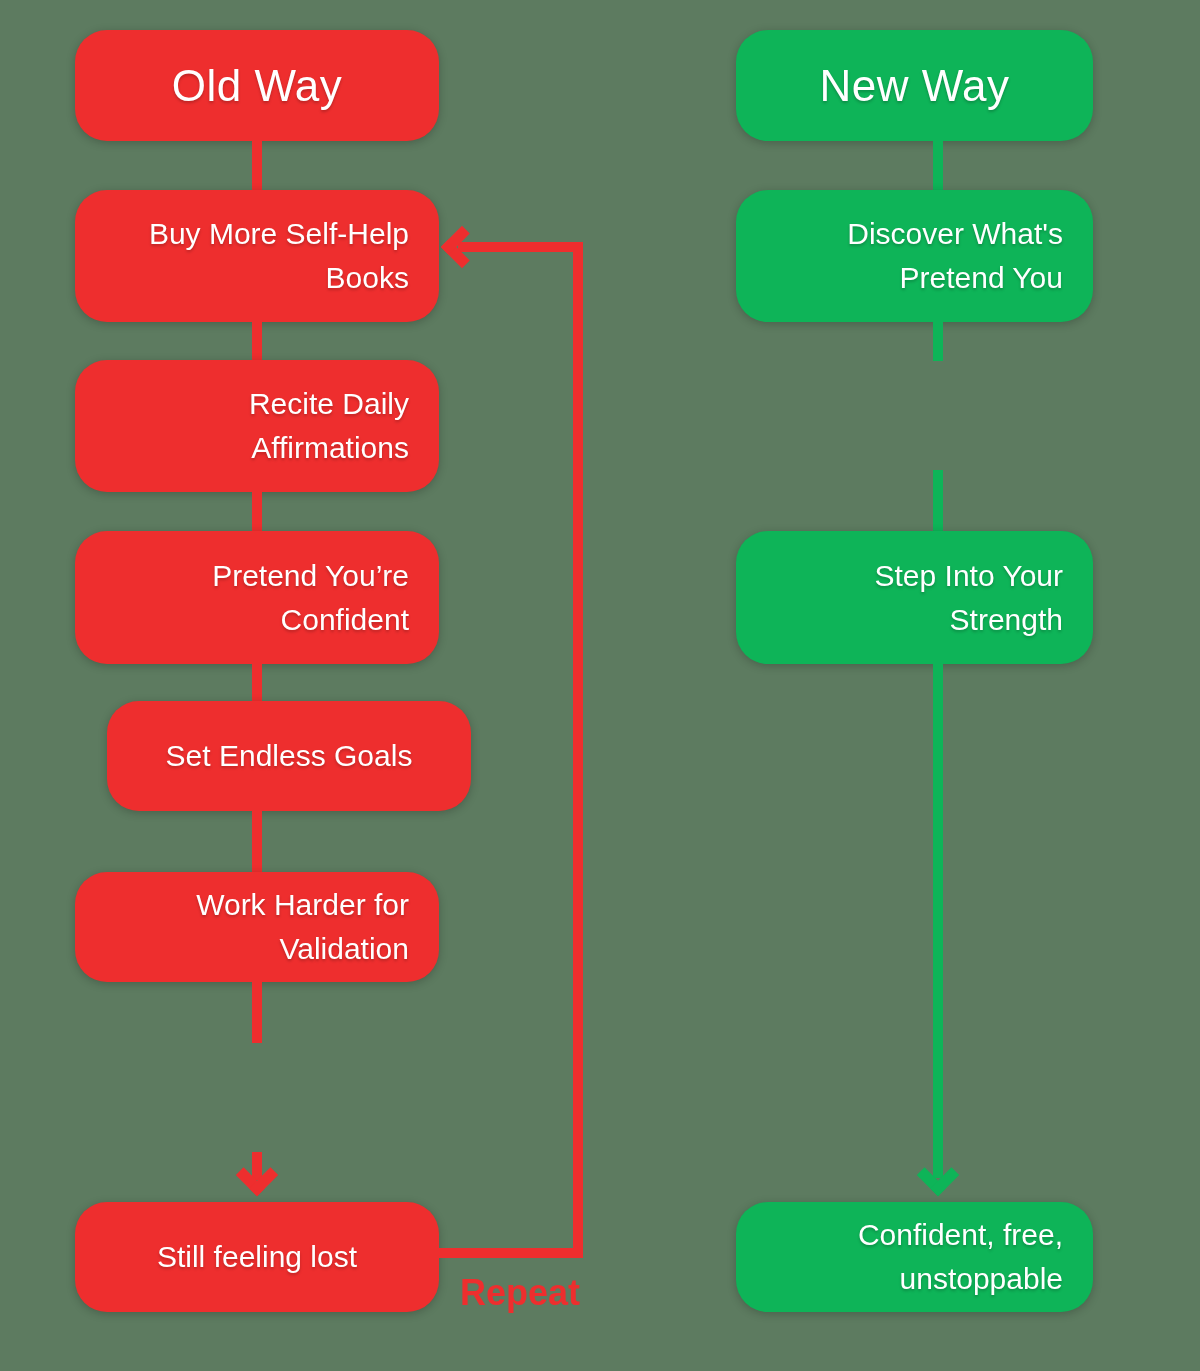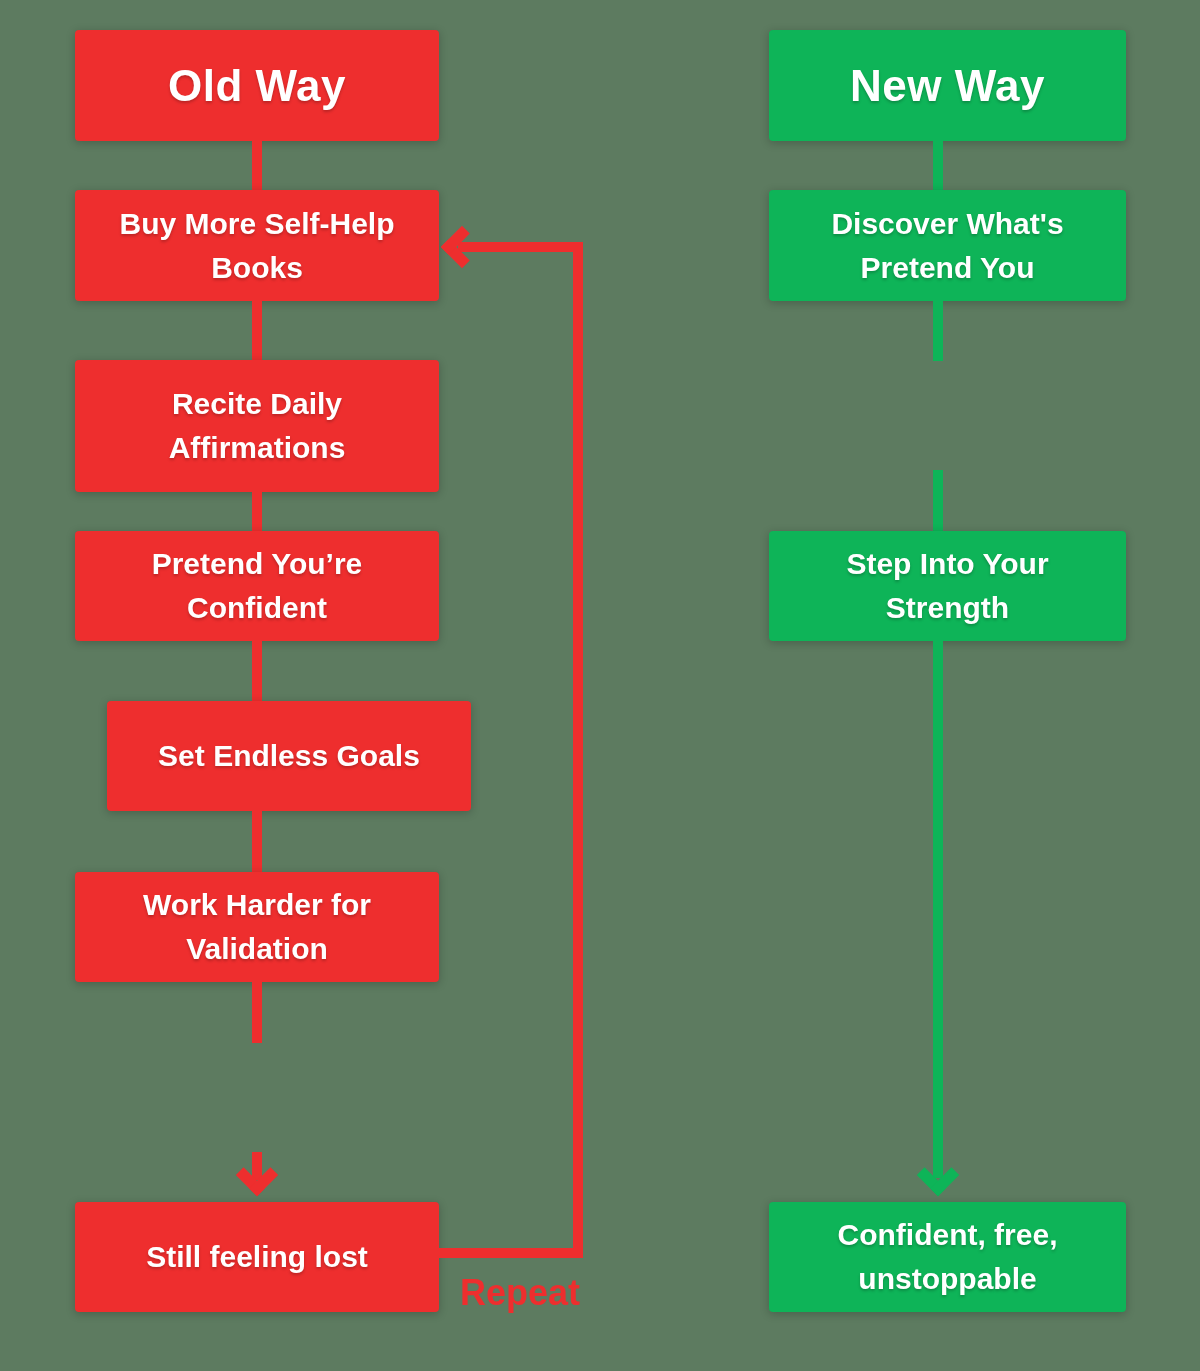--- a/index.html
+++ b/index.html
@@ -16,40 +16,40 @@
   .canvas {
     position: relative;
     width: 1200px;
     height: 1371px;
     background: var(--bg);
     overflow: hidden;
   }
   
   .node {
     position: absolute;
-    border-radius: 4px;
+    border-radius: 32px;
     color: var(--text);
-    font-weight: bold;
+    font-weight: normal;
     display: flex;
     align-items: center;
     justify-content: center;
-    text-align: center;
+    text-align: right;
     box-shadow: 0 2px 8px rgba(20, 30, 20, 0.28);
     text-shadow: 0 2px 3px rgba(0, 0, 0, 0.22);
   }
   .red   { background: var(--red); }
   .green { background: var(--green); }
   .header { font-size: 44px; letter-spacing: 0.5px; }
   .step   { font-size: 30px; line-height: 44px; padding: 0 30px; box-sizing: border-box; }
   .col-l { left: 75px;  width: 364px; }
-  .col-r { left: 769px; width: 357px; }
+  .col-r { left: 736px; width: 357px; }
   .row0 { top: 30px;   height: 111px; }
-  .row1 { top: 190px;  height: 111px; }
+  .row1 { top: 190px;  height: 132px; }
   .row2 { top: 360px;  height: 132px; }
-  .row3 { top: 531px;  height: 110px; }
+  .row3 { top: 531px;  height: 133px; }
   .row4 { top: 701px;  height: 110px; margin-left: 32px; }
   .row5 { top: 872px;  height: 110px; }
   .row6 { top: 1042px; height: 110px; }
   .row7 { top: 1202px; height: 110px; }
   
   .vline, .hline { position: absolute; }
   .vline { width: 10px; }
   .hline { height: 10px; }
   .line-red   { background: var(--red); }
   .line-green { background: var(--green); }

